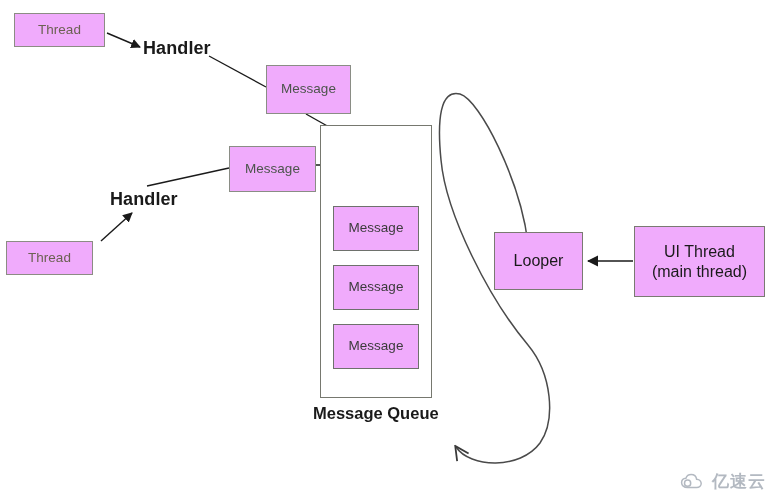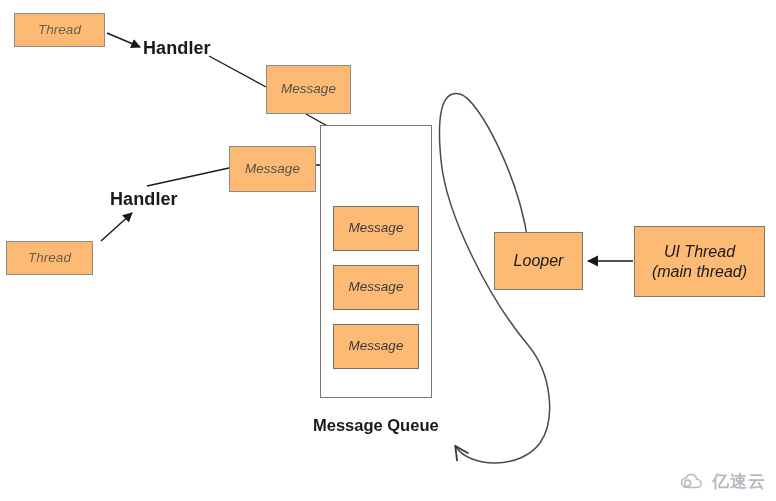--- a/index.html
+++ b/index.html
@@ -21,27 +21,26 @@
   #diagram-svg {
     position: absolute;
     left: 0;
     top: 0;
     width: 776px;
     height: 501px;
   }
   .node {
     position: absolute;
     box-sizing: border-box;
-    background: #fdba74;
+    background: #f0abfc;
     display: flex;
     align-items: center;
     justify-content: center;
     text-align: left;
     line-height: 1.25;
-    font-style: italic;
   }
   .box-thread {
     border: 1px solid #8c8c84;
     color: #6b6152;
     font-size: 13.5px;
   }
   .box-message {
     border: 1px solid #8a8d85;
     color: #4c544c;
     font-size: 13.5px;
@@ -180,21 +179,21 @@
   <div class="node box-queue-msg" style="left:333px; top:206px; width:86px; height:45px;">
     <span>Message</span>
   </div>
   <div class="node box-queue-msg" style="left:333px; top:265px; width:86px; height:45px;">
     <span>Message</span>
   </div>
   <div class="node box-queue-msg" style="left:333px; top:324px; width:86px; height:45px;">
     <span>Message</span>
   </div>
 
-  <div class="free-label label-queue" style="left:313px; top:404px;margin-top:12px;">
+  <div class="free-label label-queue" style="left:313px; top:404px;">
     <span>Message Queue</span>
   </div>
 
   <div class="node box-plain node-multiline" style="left:634px; top:226px; width:131px; height:71px;">
     <span>UI Thread</span>
     <span>(main thread)</span>
   </div>
 
   <div class="node box-plain" style="left:494px; top:232px; width:89px; height:58px;">
     <span>Looper</span>

